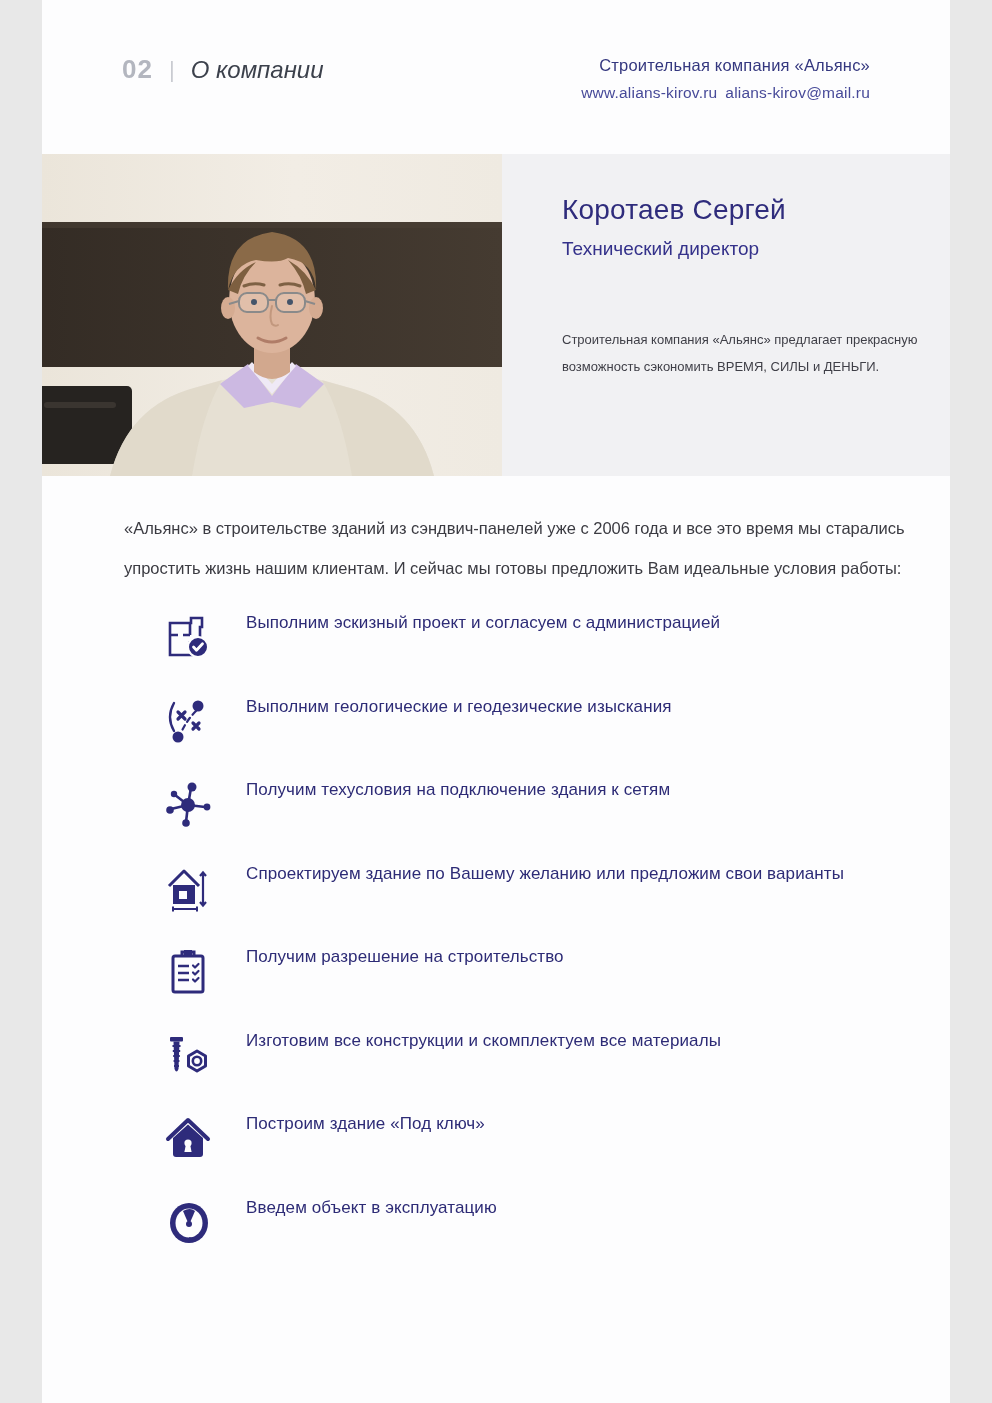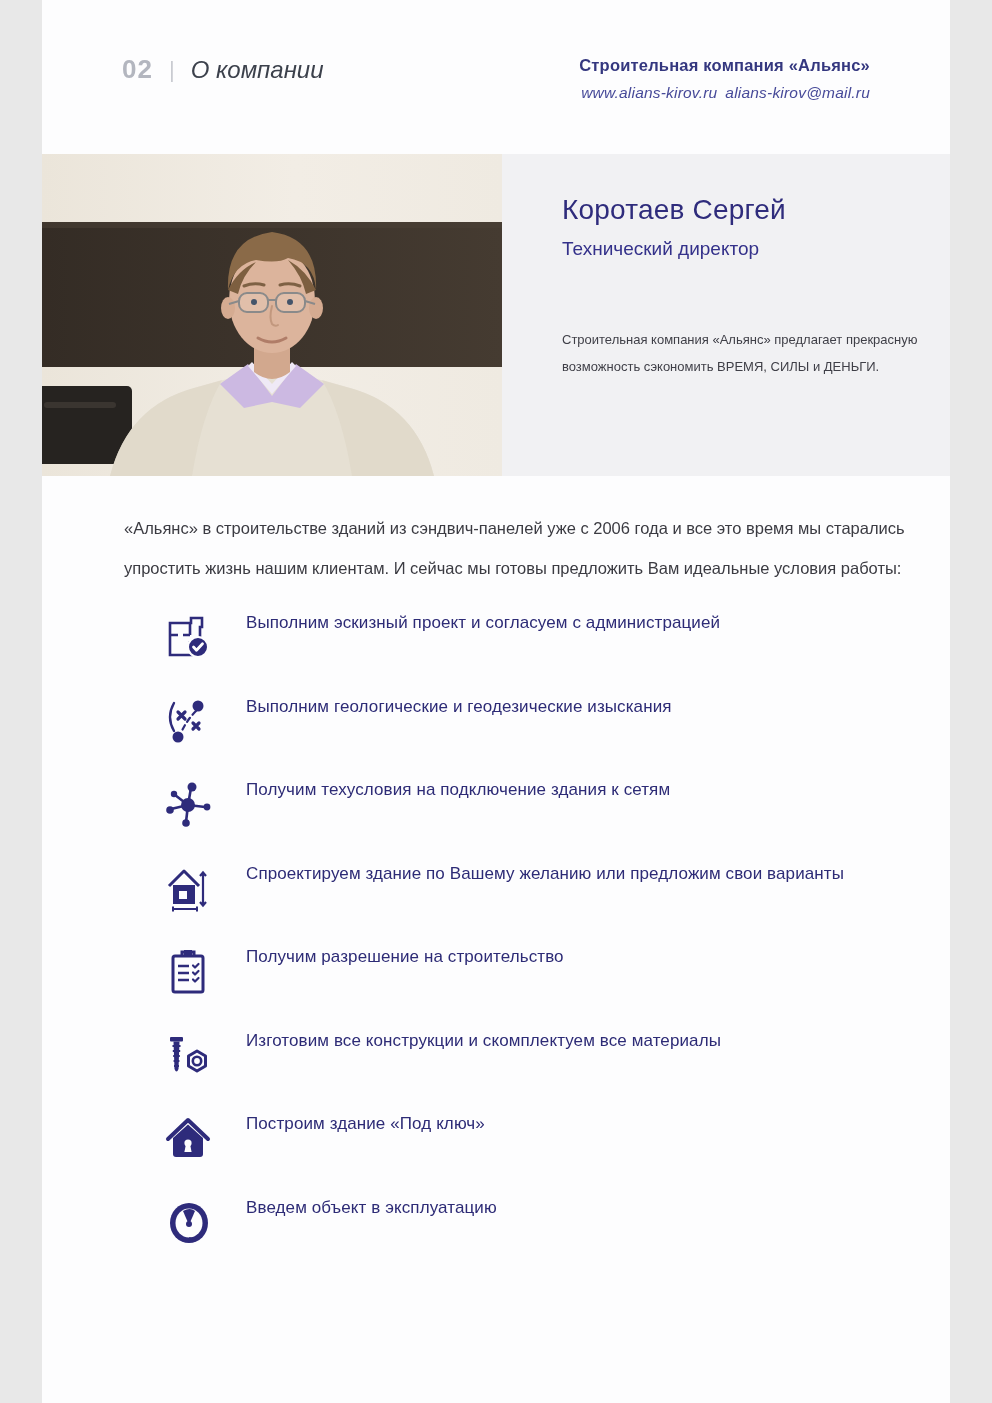--- a/index.html
+++ b/index.html
@@ -11,22 +11,22 @@
     -webkit-font-smoothing:antialiased;
   }
   
   .header{position:absolute; top:54px; left:80px; right:80px;
     display:flex; justify-content:space-between; align-items:flex-start;}
   .header-left{display:flex; align-items:baseline; gap:16px;}
   .page-num{font-size:26px; font-weight:bold; color:#b3b6bf; letter-spacing:1px;}
   .hdr-divider{font-size:22px; color:#c9cbd1; font-weight:300; position:relative; top:-1px;}
   .section-title{font-size:24px; font-style:italic; color:#3c414c;}
   .header-right{text-align:right; padding-top:2px;}
-  .company-name{font-size:16.5px; font-weight:bold; color:#34377f; letter-spacing:.2px;}
-  .company-contacts{margin-top:9px; font-size:15.5px; color:#474a99; letter-spacing:.2px;font-style:italic;}
+  .company-name{font-size:16.5px; font-weight:normal; color:#34377f; letter-spacing:.2px;}
+  .company-contacts{margin-top:9px; font-size:15.5px; color:#474a99; letter-spacing:.2px;}
   .company-contacts span{white-space:nowrap;}
   .contact-sep{display:inline-block; width:8px;}
   
   .hero{position:absolute; top:154px; left:0; width:992px; height:322px;}
   .photo{position:absolute; left:0; top:0; width:460px; height:322px; overflow:hidden;}
   .panel{position:absolute; left:460px; top:0; width:532px; height:322px; background:#f1f1f3;}
   .panel-inner{padding:40px 52px 0 60px;}
   .person-name{font-size:28px; font-weight:normal; color:#2f2c7c; letter-spacing:.2px;}
   .person-role{margin-top:12px; font-size:19px; color:#34318a;}
   .person-quote{margin-top:66px; font-size:13px; line-height:27px; color:#3f3f47; max-width:400px;}

